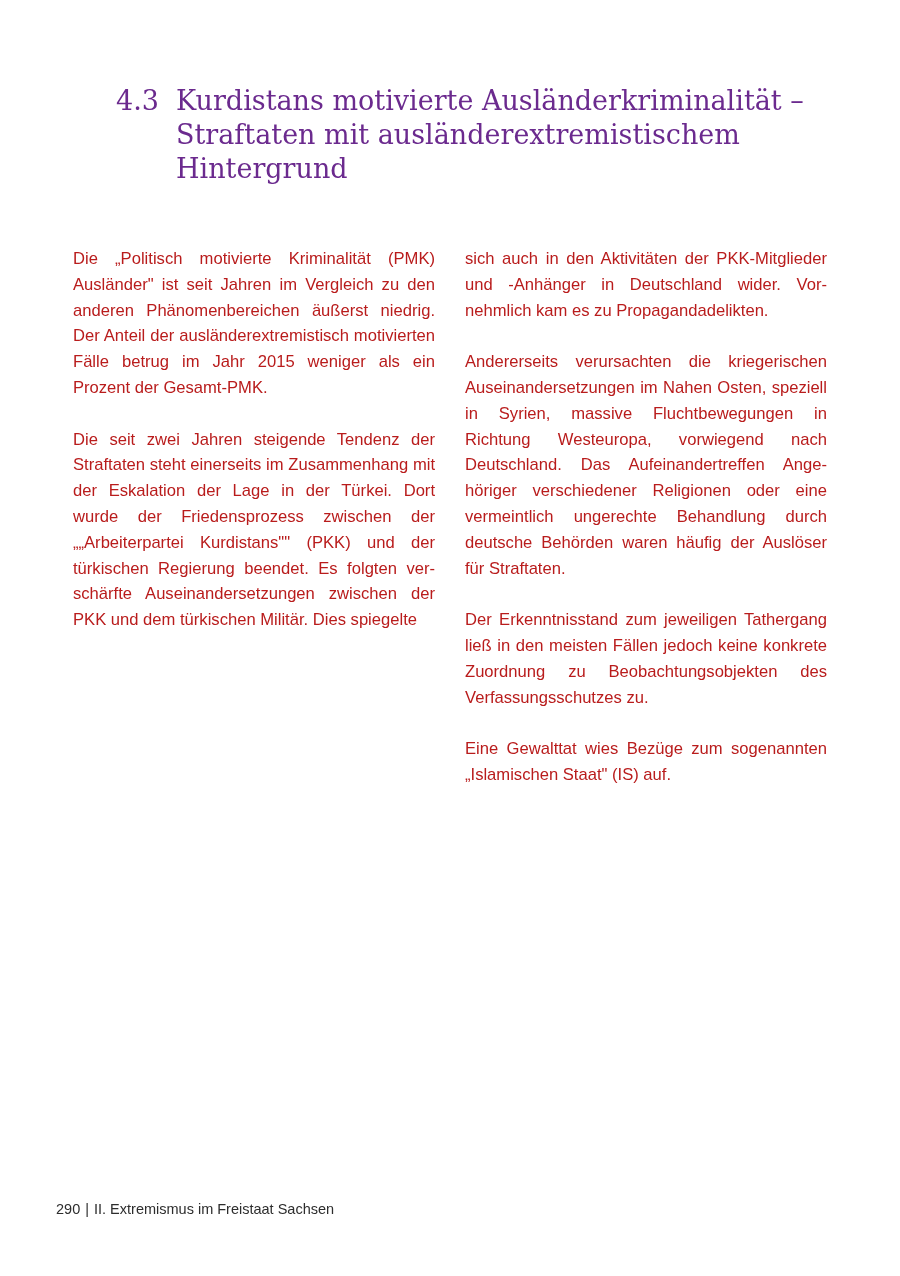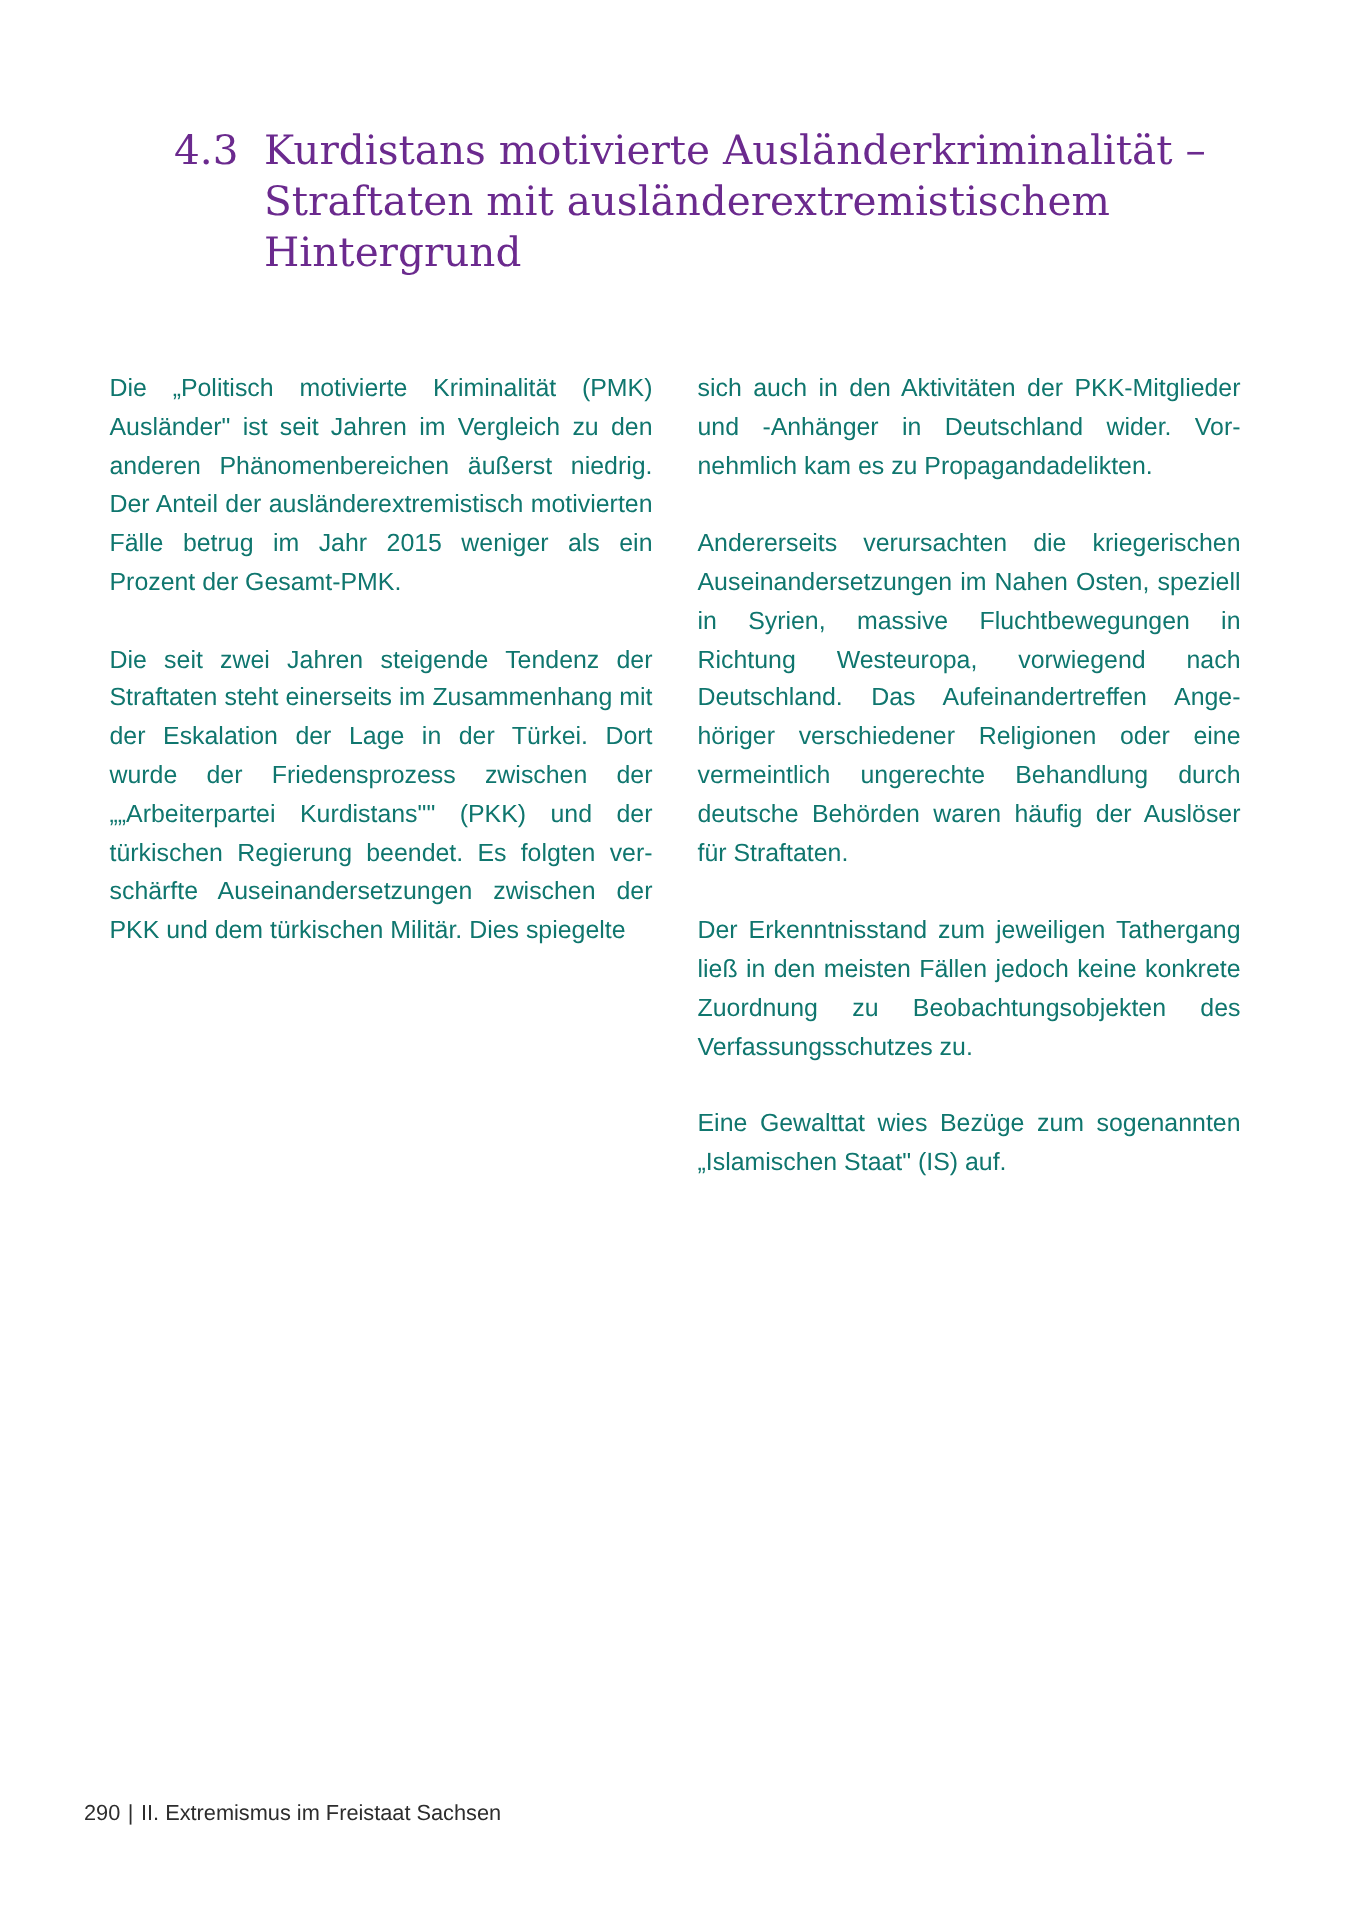--- a/index.html
+++ b/index.html
@@ -9,21 +9,21 @@
       font-family: "DejaVu Serif", "Liberation Serif", serif;
       color: #6b2a8e; font-size: 27px; line-height: 34px;
       display: flex;
       margin-left: 43px;
     }
     .heading .num { width: 60px; flex: none; }
     .heading .title { flex: 1; }
     .col {
       position: absolute; top: 246px; width: 362px;
       font-family: "Liberation Sans", "DejaVu Sans", sans-serif;
-      color: #0f766e; font-size: 16.6px; line-height: 25.8px;
+      color: #b91c1c; font-size: 16.6px; line-height: 25.8px;
       text-align: justify; hyphens: manual;
     }
     .col.left { left: 73px; }
     .col.right { left: 465px; }
     .col p { margin: 0 0 25.8px 0; }
     .footer {
       position: absolute; left: 56px; top: 1199px;
       font-family: "Liberation Sans", "DejaVu Sans", sans-serif;
       color: #2d2d2d; font-size: 14.5px; line-height: 20px;
     }

